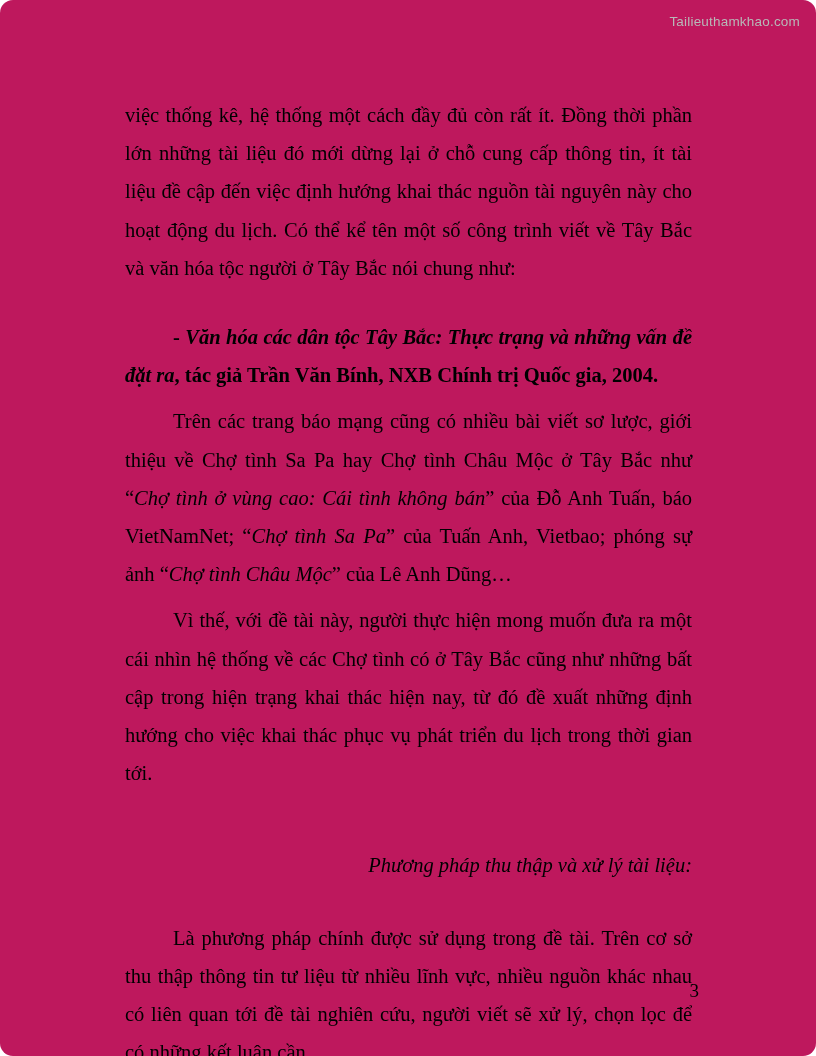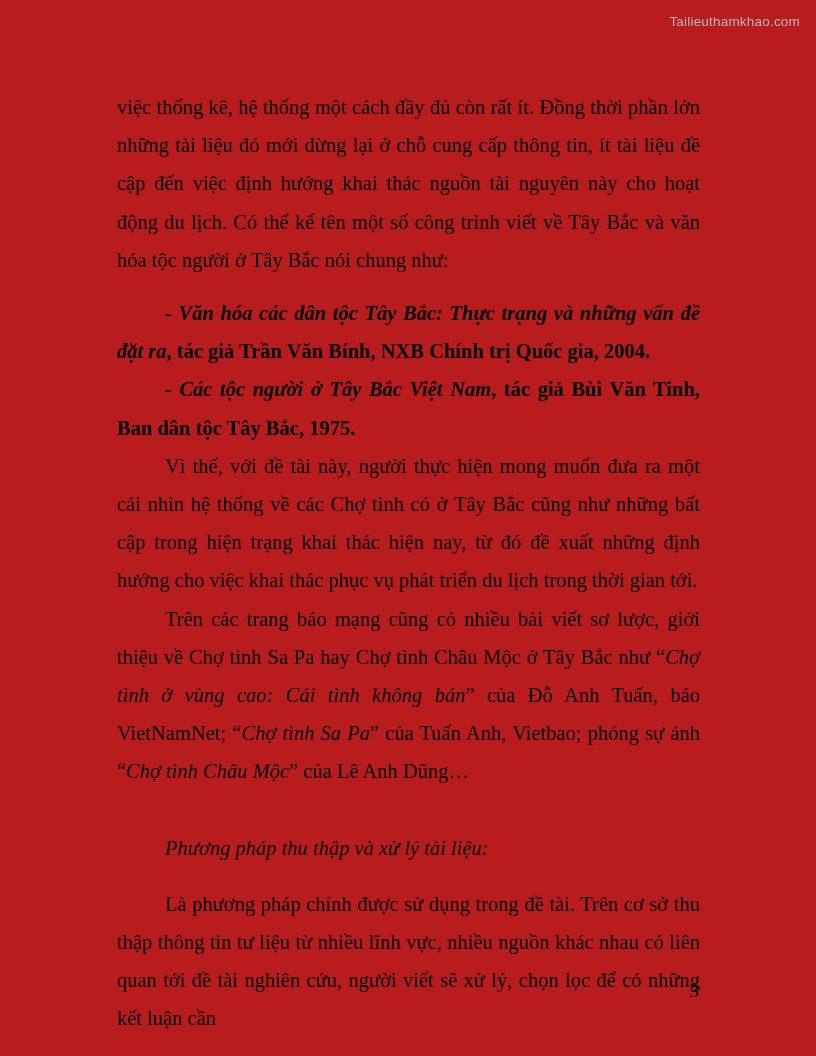--- a/index.html
+++ b/index.html
@@ -9,43 +9,44 @@
     background: #ffffff;
   }
   body {
     font-family: "Liberation Serif", "DejaVu Serif", serif;
     color: #000000;
   }
   .page {
     position: relative;
     width: 816px;
     height: 1056px;
-    background: #b91c1c;
+    background: #be185d;
     overflow: hidden;
     box-sizing: border-box;
+    border-radius: 13px;
   }
   .watermark {
     position: absolute;
     top: 14px;
     right: 16px;
     font-family: "Liberation Sans", "DejaVu Sans", sans-serif;
     font-size: 13.5px;
     letter-spacing: 0.2px;
     color: #b8b8b8;
     white-space: nowrap;
     user-select: none;
   }
   .content {
     position: absolute;
     left: 117px;
     top: 88px;
     width: 583px;
   }
   p {
-    margin: 0;
+    margin: 8px;
     font-size: 20.5px;
     line-height: 38.2px;
     text-align: justify;
     text-justify: inter-word;
     hyphens: none;
     -webkit-hyphens: none;
   }
   p.body-para {
     text-indent: 0;
   }
@@ -56,21 +57,21 @@
     text-indent: 48px;
     font-weight: bold;
   }
   p.heading {
     font-weight: bold;
     text-align: left;
     text-indent: 0;
   }
   p.subheading {
     font-style: italic;
-    text-align: left;
+    text-align: right;
     text-indent: 48px;
   }
   .gap-small {
     height: 15px;
   }
   .gap-med {
     height: 18px;
   }
   .gap-heading {
     height: 20px;
@@ -99,29 +100,26 @@
 
     <p class="body-para">việc thống kê, hệ thống một cách đầy đủ còn rất ít. Đồng thời phần lớn những tài liệu đó mới dừng lại ở chỗ cung cấp thông tin, ít tài liệu đề cập đến việc định hướng khai thác nguồn tài nguyên này cho hoạt động du lịch. Có thể kể tên một số công trình viết về Tây Bắc và văn hóa tộc người ở Tây Bắc nói chung như:</p>
 
     <div class="gap-small"></div>
 
     <p class="biblio">
       <span>- </span><i>Văn hóa các dân tộc Tây Bắc: Thực trạng và những vấn đề đặt ra</i><span>, tác giả Trần Văn Bính, NXB  Chính trị Quốc gia, 2004.</span>
     </p>
 
 
-    <p class="biblio">
-      <span>- </span><i>Các tộc người ở Tây Bắc Việt Nam</i><span>, tác giả Bùi Văn Tinh, Ban dân tộc Tây Bắc, 1975.</span>
-    </p>
-
-    <p class="indent-para">Vì thế, với đề tài này, người thực hiện mong muốn đưa ra một cái nhìn hệ thống về các Chợ tình có ở Tây Bắc cũng như những bất cập trong hiện trạng khai thác hiện nay, từ đó đề xuất những định hướng cho việc khai thác phục vụ phát triển du lịch trong thời gian tới.</p>
 
     <p class="indent-para">
       <span>Trên các trang báo mạng cũng có nhiều bài viết sơ lược, giới thiệu về Chợ tình Sa Pa hay Chợ tình Châu Mộc ở Tây Bắc như “</span><i>Chợ tình ở vùng cao: Cái tình không bán</i><span>” của Đỗ Anh Tuấn, báo VietNamNet; “</span><i>Chợ tình Sa Pa</i><span>” của Tuấn Anh, Vietbao; phóng sự ảnh “</span><i>Chợ tình Châu Mộc</i><span>” của Lê Anh Dũng…</span>
     </p>
+
+    <p class="indent-para">Vì thế, với đề tài này, người thực hiện mong muốn đưa ra một cái nhìn hệ thống về các Chợ tình có ở Tây Bắc cũng như những bất cập trong hiện trạng khai thác hiện nay, từ đó đề xuất những định hướng cho việc khai thác phục vụ phát triển du lịch trong thời gian tới.</p>
 
     <div class="gap-heading"></div>
 
 
     <div class="gap-med"></div>
 
     <p class="subheading">Phương pháp thu thập và xử lý  tài liệu:</p>
 
     <div class="gap-med"></div>
 

